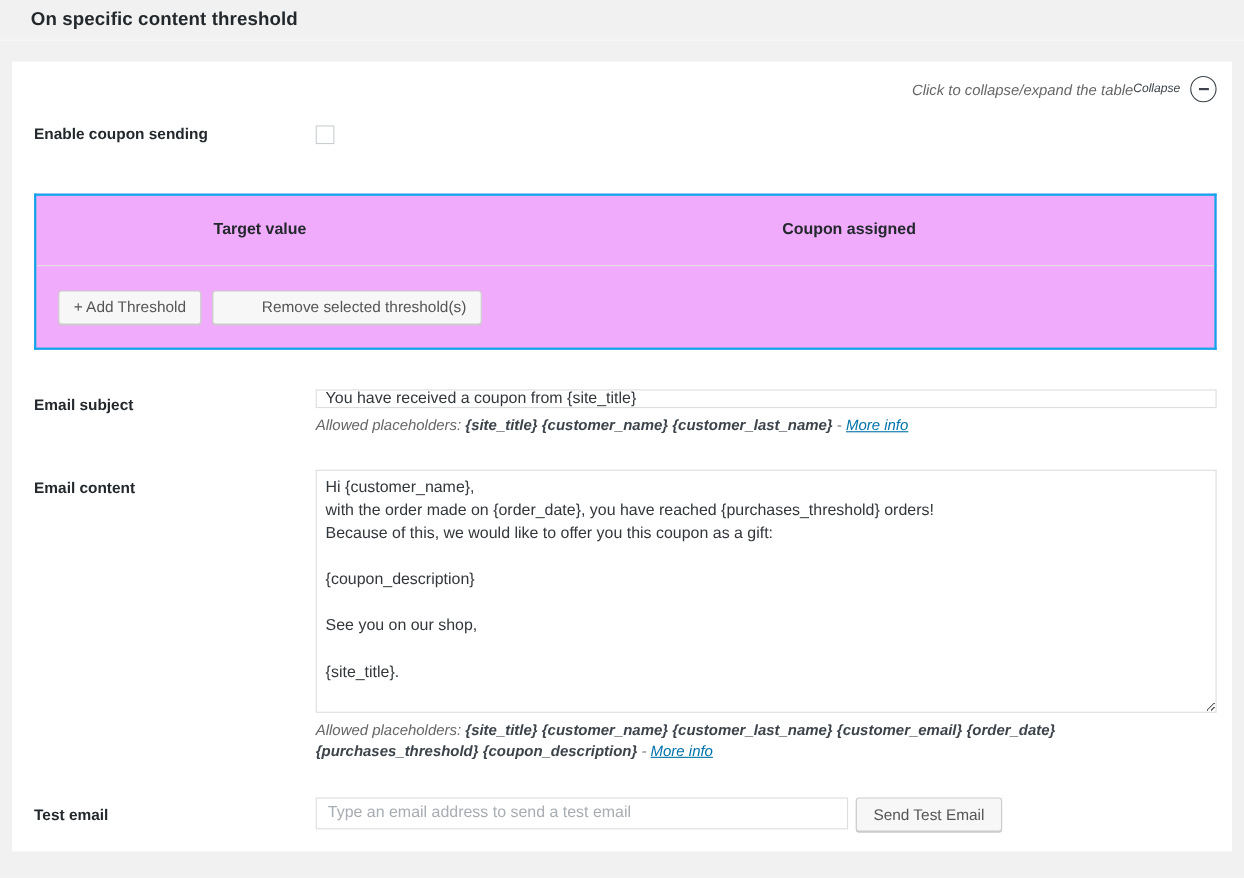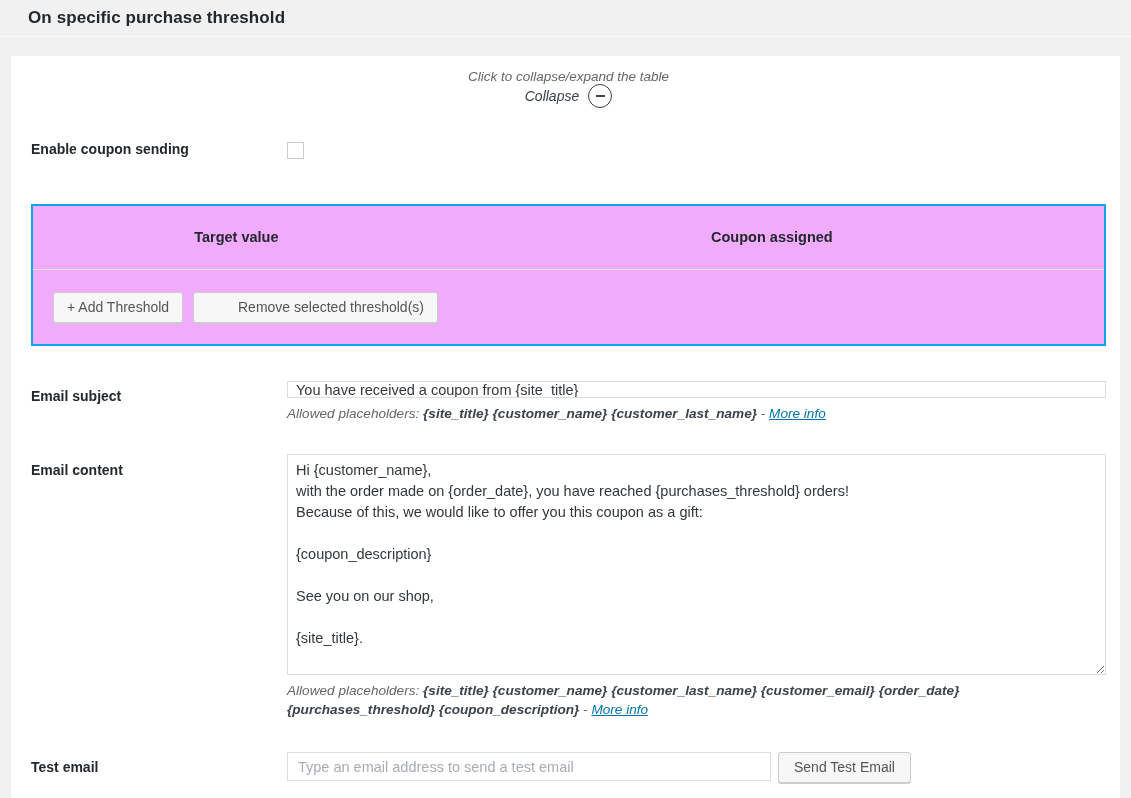--- a/index.html
+++ b/index.html
@@ -26,34 +26,33 @@
   .content-wrap { padding: 19px 11px 15px; }
   .panel {
     background: #ffffff;
     padding: 13px 14px 18px 20px;
   }
   
   .hint-row {
     display: flex;
     justify-content: flex-end;
     align-items: center;
-    margin-bottom: 31px;
-    cursor: pointer;
-    flex-direction: column;
+    margin-bottom: 18px;
+    cursor: pointer;
   }
   .hint-text {
     font-style: italic;
     font-size: 13.5px;
     color: #666;
     padding-left: 0;
   }
   .collapse-wrap { display: flex; align-items: center; }
   .collapse-label {
     font-style: italic;
-    font-size: 14px;
+    font-size: 11px;
     color: #3c434a;
     margin-right: 9px;
   }
   .collapse-icon {
     width: 24px; height: 24px;
     border: 1.5px solid #3c434a;
     border-radius: 50%;
     display: inline-flex;
     align-items: center;
     justify-content: center;
@@ -186,21 +185,21 @@
     padding: 2px 10px;
     outline: none;
   }
   .test-input::placeholder { color: #a8adb3; opacity: 1; }
   .send-test-btn { margin-left: 7px; padding: 6px 15px 7px; }
 </style>
 </head>
 <body>
 
 <div class="page-header">
-  <h1 class="page-title">On specific purchase threshold</h1>
+  <h1 class="page-title">On specific content threshold</h1>
 </div>
 
 <div class="content-wrap">
   <div class="panel">
 
     <div class="hint-row">
       <span class="hint-text">Click to collapse/expand the table</span>
       <span class="collapse-wrap">
         <span class="collapse-label">Collapse</span>
         <span class="collapse-icon">

